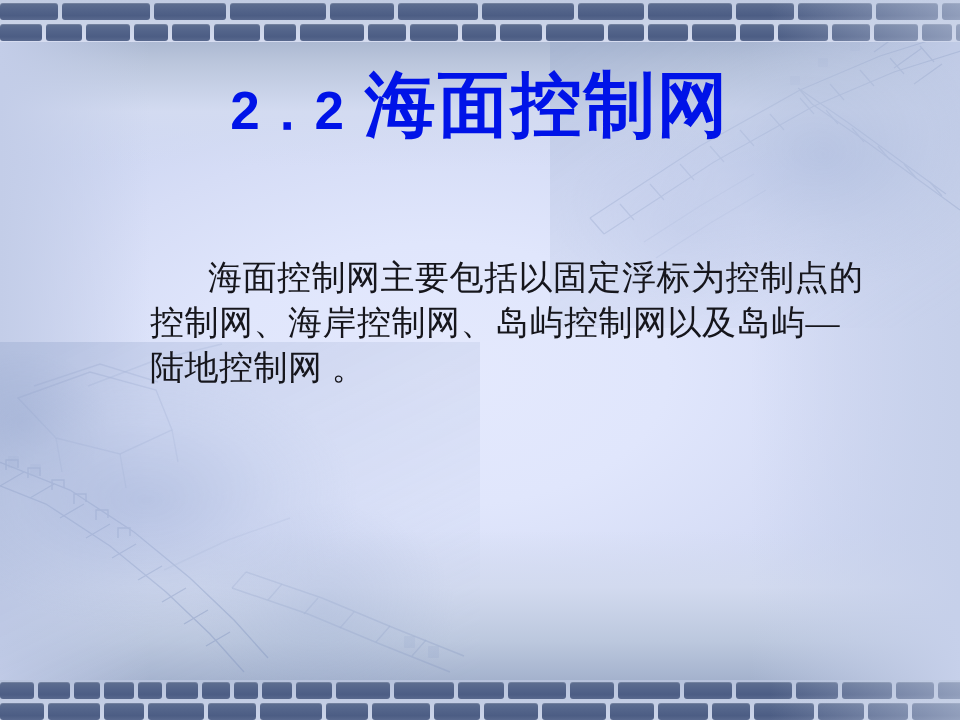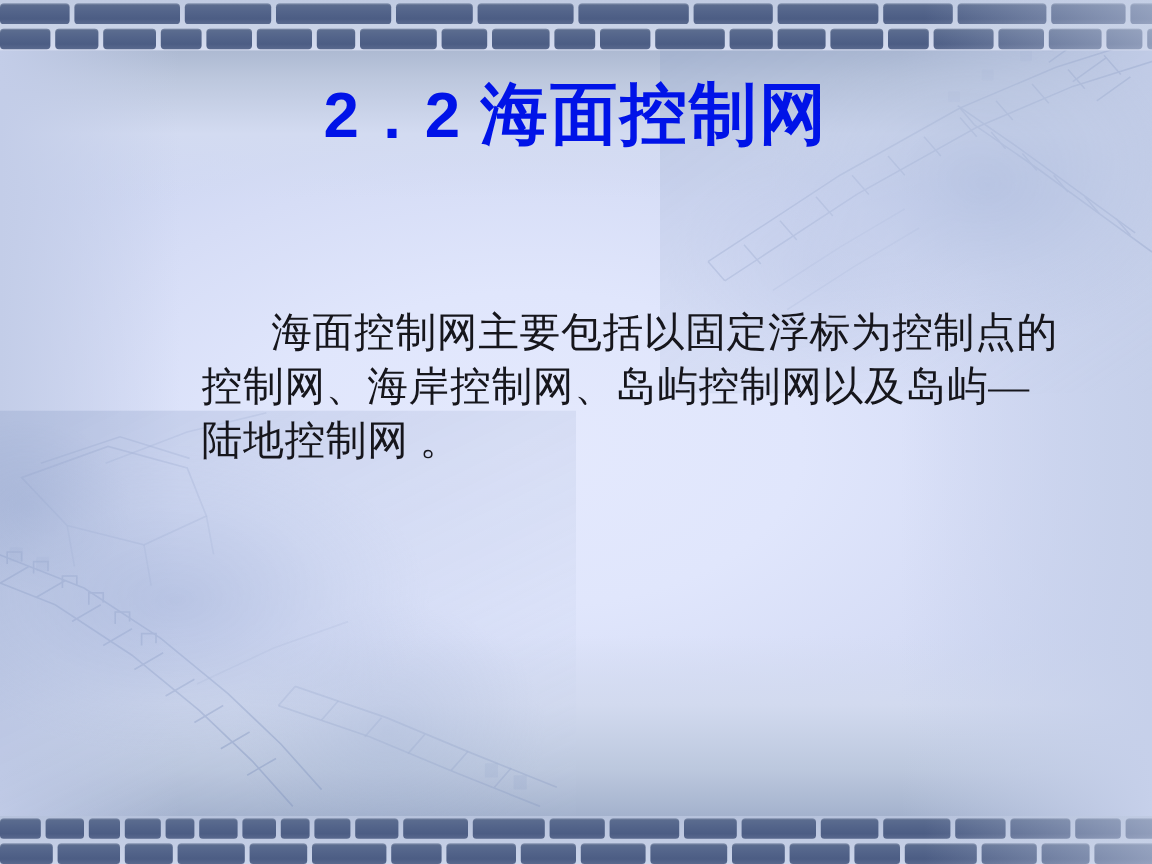--- a/index.html
+++ b/index.html
@@ -137,29 +137,29 @@
   .title .num {
     font-family: "Liberation Sans", sans-serif;
     font-weight: bold;
     font-size: 53px;
     color: #0013e8;
     letter-spacing: 1px;
   }
   .title .cjk {
     font-family: "Liberation Serif", "DejaVu Serif", serif;
     font-weight: bold;
-    font-size: 56px;
+    font-size: 71px;
     color: #0013e8;
     letter-spacing: 2px;
   }
 
   
   .body-text {
     position: absolute;
-    left: 168px;
+    left: 150px;
     top: 255px;
     width: 720px;
     font-family: "Liberation Serif", "DejaVu Serif", serif;
     font-size: 34px;
     line-height: 45px;
     color: #16161c;
     text-indent: 58px;
     text-align: left;
     letter-spacing: 0.5px;
   }

